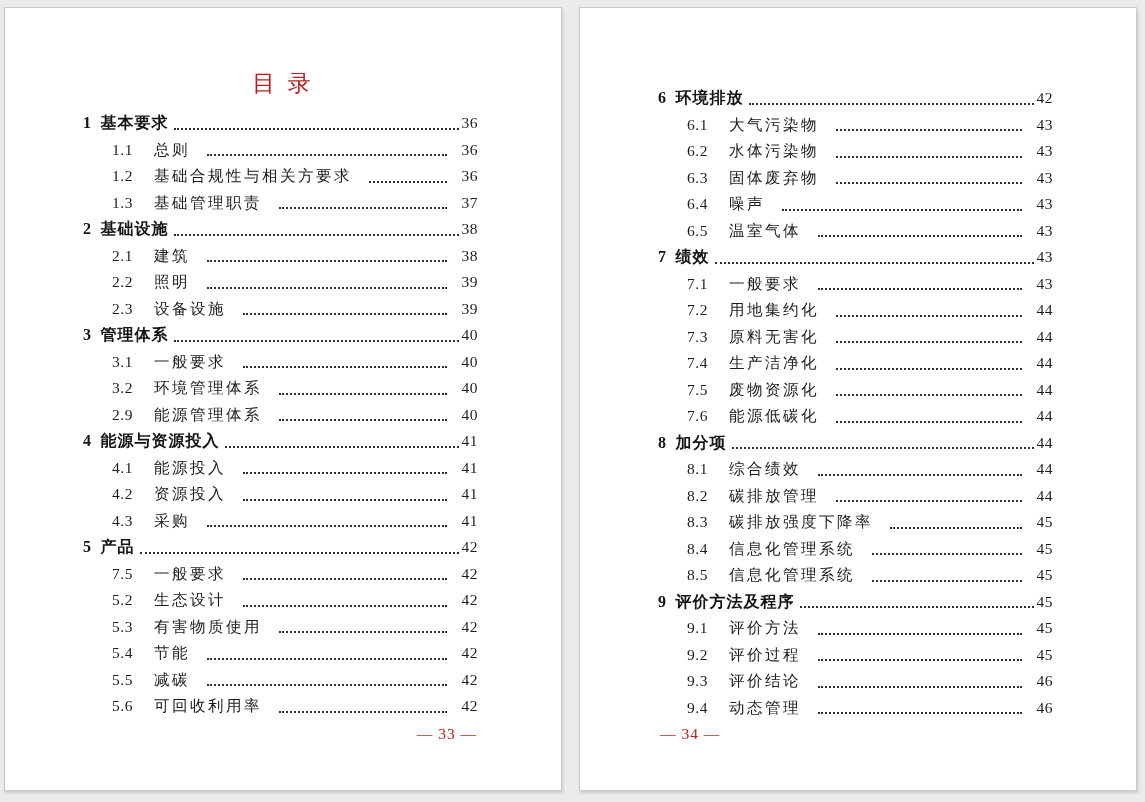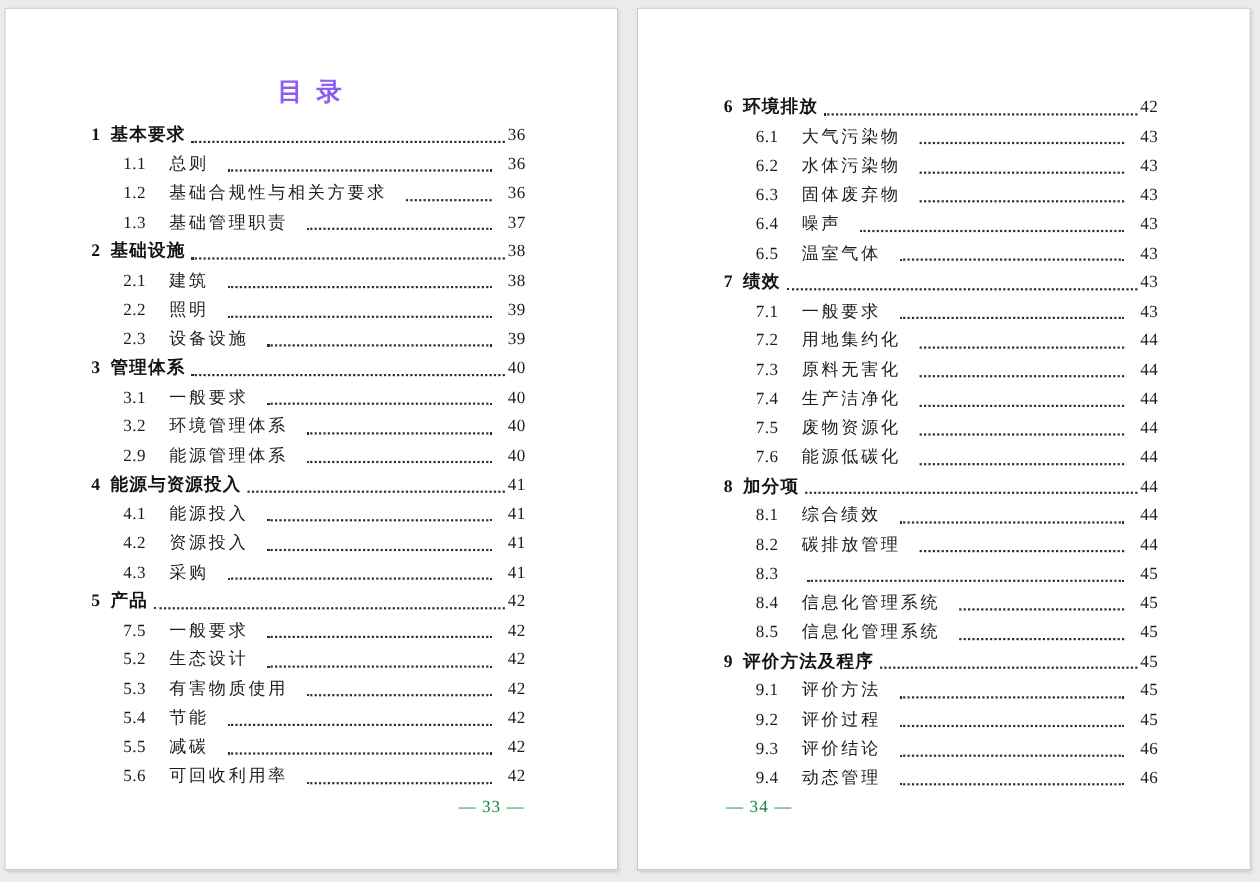--- a/index.html
+++ b/index.html
@@ -29,24 +29,24 @@
   .page-right { left: 579px; }
 
   .doc-title {
     position: absolute;
     top: 60px;
     left: 0;
     width: 100%;
     margin: 0;
     text-align: center;
     font-family: "Liberation Sans", sans-serif;
-    font-weight: bold;
+    font-weight: normal;
     font-size: 23px;
     letter-spacing: 3px;
-    color: #8b5cf6;
+    color: #b91c1c;
   }
 
   .toc {
     position: absolute;
     left: 78px;
     right: 83px;
   }
   .toc-left  { top: 102px; }
   .toc-right { top: 77px; }
 
@@ -95,21 +95,21 @@
     font-size: 15.5px;
     font-weight: normal;
     letter-spacing: 0.5px;
   }
 
   .footer {
     position: absolute;
     top: 717px;
     font-size: 15.5px;
     font-family: "Liberation Serif", serif;
-    color: #15803d;
+    color: #b91c1c;
     letter-spacing: 1px;
   }
   .footer-left  { right: 84px; }
   .footer-right { left: 80px; }
 </style>
 </head>
 <body>
 
 <div class="canvas">
 
@@ -351,20 +351,21 @@
           <span class="pageno">44</span>
         </div>
         <div class="toc-row l2">
           <span class="no">8.2</span>
           <span class="label">碳排放管理</span>
           <span class="leader"></span>
           <span class="pageno">44</span>
         </div>
         <div class="toc-row l2">
           <span class="no">8.3</span>
+          <span class="label">碳排放强度下降率</span>
           <span class="leader"></span>
           <span class="pageno">45</span>
         </div>
         <div class="toc-row l2">
           <span class="no">8.4</span>
           <span class="label">信息化管理系统</span>
           <span class="leader"></span>
           <span class="pageno">45</span>
         </div>
         <div class="toc-row l2">

